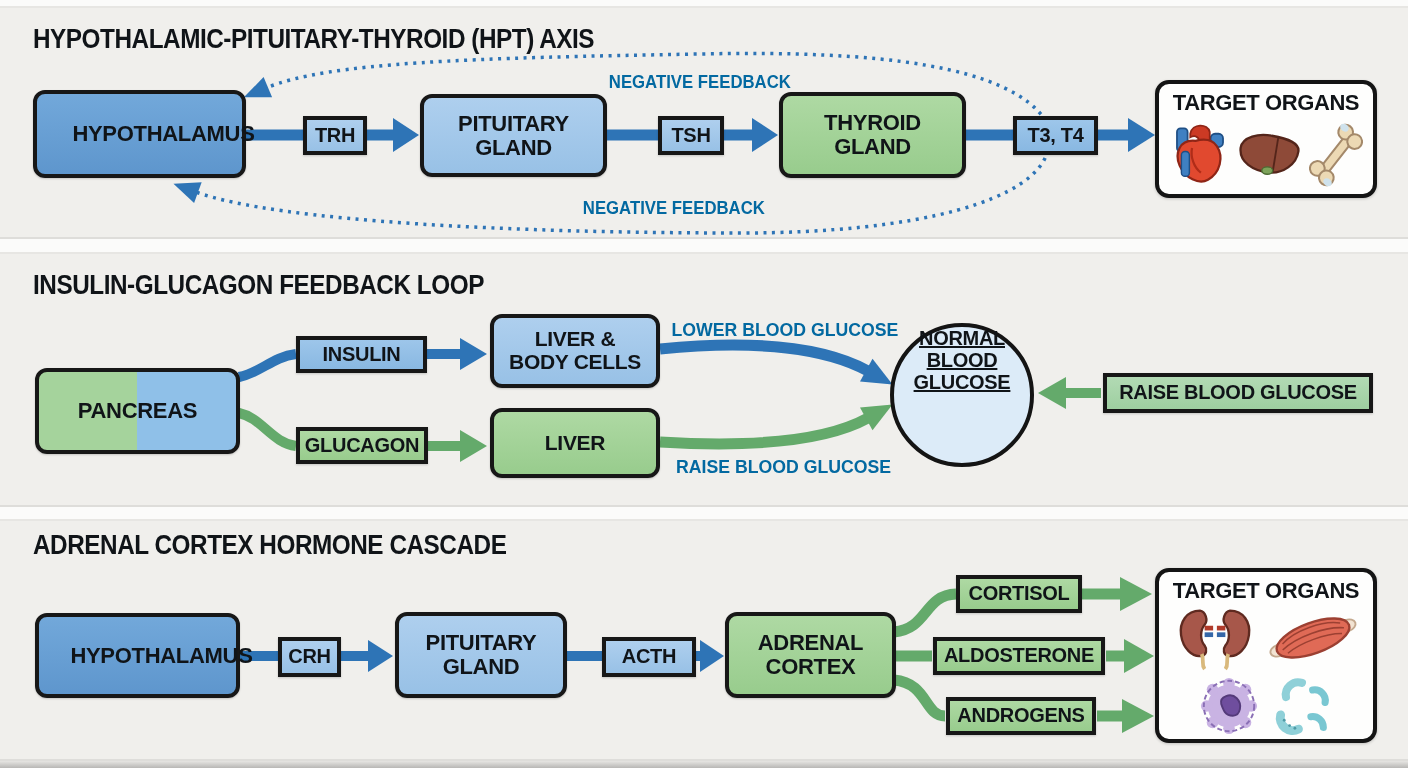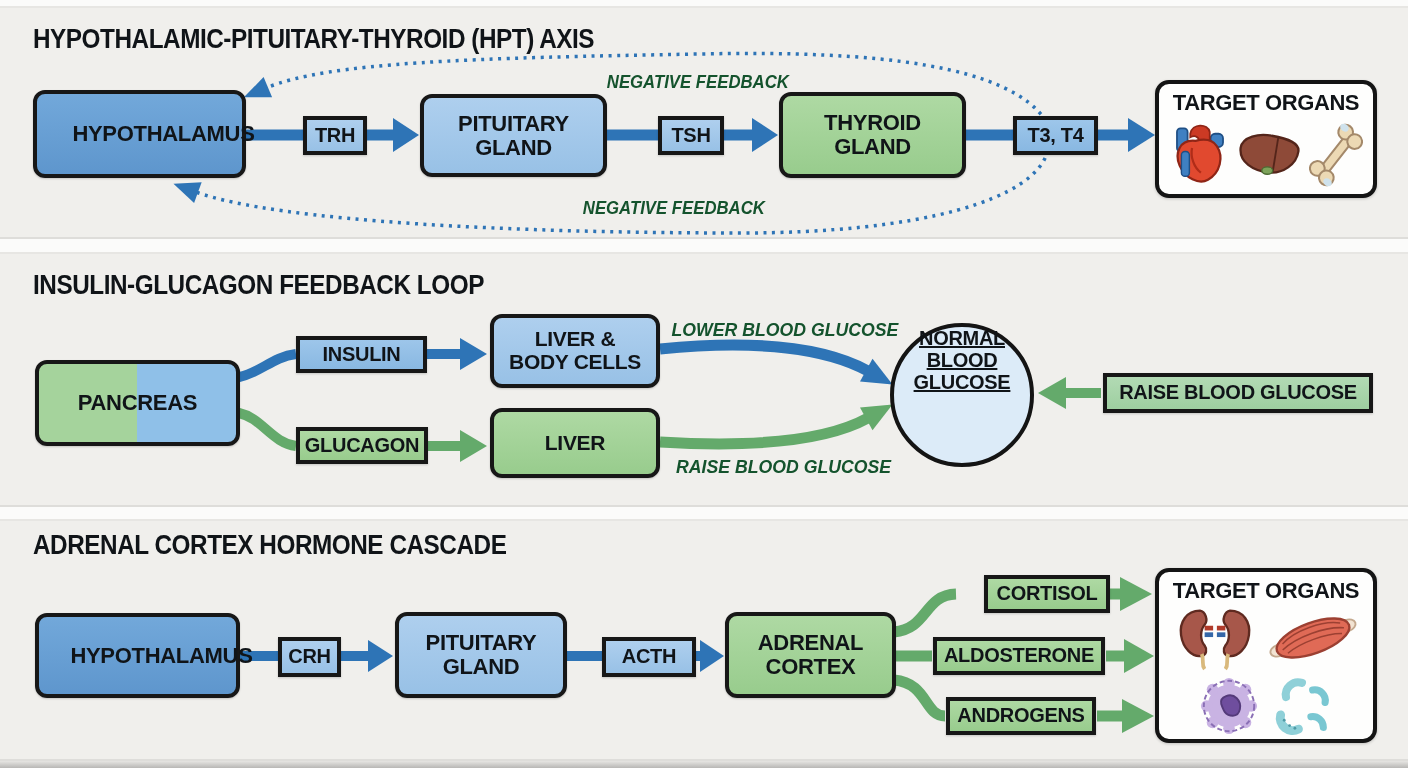--- a/index.html
+++ b/index.html
@@ -40,21 +40,21 @@
     font-weight:700;box-shadow:0 1px 3px rgba(0,0,0,.2);
   }
   .whitebox .wb-title{font-size:22px;letter-spacing:-.4px;margin-top:6px;}
   .icon-row{display:flex;align-items:center;justify-content:center;gap:6px;flex:1;}
   .icon-grid{display:flex;flex-wrap:wrap;align-items:center;justify-content:center;gap:2px 10px;flex:1;width:100%;}
   .circle{
     position:absolute;border:4px solid #141414;border-radius:50%;background:#dcebf8;
     display:flex;align-items:flex-start;justify-content:center;text-align:center;
     font-weight:700;line-height:1.1;box-sizing:border-box;letter-spacing:-.3px;text-decoration:underline;
   }
-  .lbl{position:absolute;font-weight:700;text-align:left;white-space:nowrap;color:#14532d;font-style:italic;}
+  .lbl{position:absolute;font-weight:700;text-align:center;white-space:nowrap;color:#0369a1;}
   .lbl .cx{display:inline-block;transform:scaleX(.93);transform-origin:center;}
 </style>
 </head>
 <body>
 
 <div class="stage">
 
   <div class="panel p1"></div>
   <div class="panel p2"></div>
   <div class="panel p3"></div>
@@ -196,21 +196,21 @@
           <ellipse cx="39" cy="67" rx="5" ry="4" fill="#cfe2ec"></ellipse>
         </g>
       </svg>
     </div>
   </div>
 
   <div class="title" style="left:33px;top:270px;">
     <span class="cx">INSULIN-GLUCAGON FEEDBACK LOOP</span>
   </div>
 
-  <div class="box split" style="left:35px;top:360px;width:205px;height:86px;font-size:22px;">
+  <div class="box split" style="left:35px;top:368px;width:205px;height:86px;font-size:22px;">
     <span>PANCREAS</span>
   </div>
   <div class="box blue2 pill" style="left:296px;top:336px;width:131px;height:37px;font-size:20px;">
     <span>INSULIN</span>
   </div>
   <div class="box green pill" style="left:296px;top:427px;width:132px;height:37px;font-size:20px;">
     <span>GLUCAGON</span>
   </div>
   <div class="box blue" style="left:490px;top:314px;width:170px;height:74px;font-size:21px;padding:0 10px;">
     <span>LIVER &amp; BODY CELLS</span>
@@ -246,21 +246,21 @@
   </div>
   <div class="box blue" style="left:395px;top:612px;width:172px;height:86px;font-size:22px;padding:0 16px;">
     <span>PITUITARY GLAND</span>
   </div>
   <div class="box blue pill" style="left:602px;top:637px;width:94px;height:40px;font-size:20px;">
     <span>ACTH</span>
   </div>
   <div class="box green" style="left:725px;top:612px;width:171px;height:86px;font-size:22px;padding:0 24px;">
     <span>ADRENAL CORTEX</span>
   </div>
-  <div class="box green pill" style="left:956px;top:575px;width:126px;height:38px;font-size:20px;margin-left:28px;">
+  <div class="box green pill" style="left:956px;top:575px;width:126px;height:38px;font-size:20px;">
     <span>CORTISOL</span>
   </div>
   <div class="box green pill" style="left:933px;top:637px;width:172px;height:38px;font-size:20px;">
     <span>ALDOSTERONE</span>
   </div>
   <div class="box green pill" style="left:946px;top:697px;width:150px;height:38px;font-size:20px;">
     <span>ANDROGENS</span>
   </div>
 
   <div class="whitebox" style="left:1155px;top:568px;width:222px;height:175px;">

